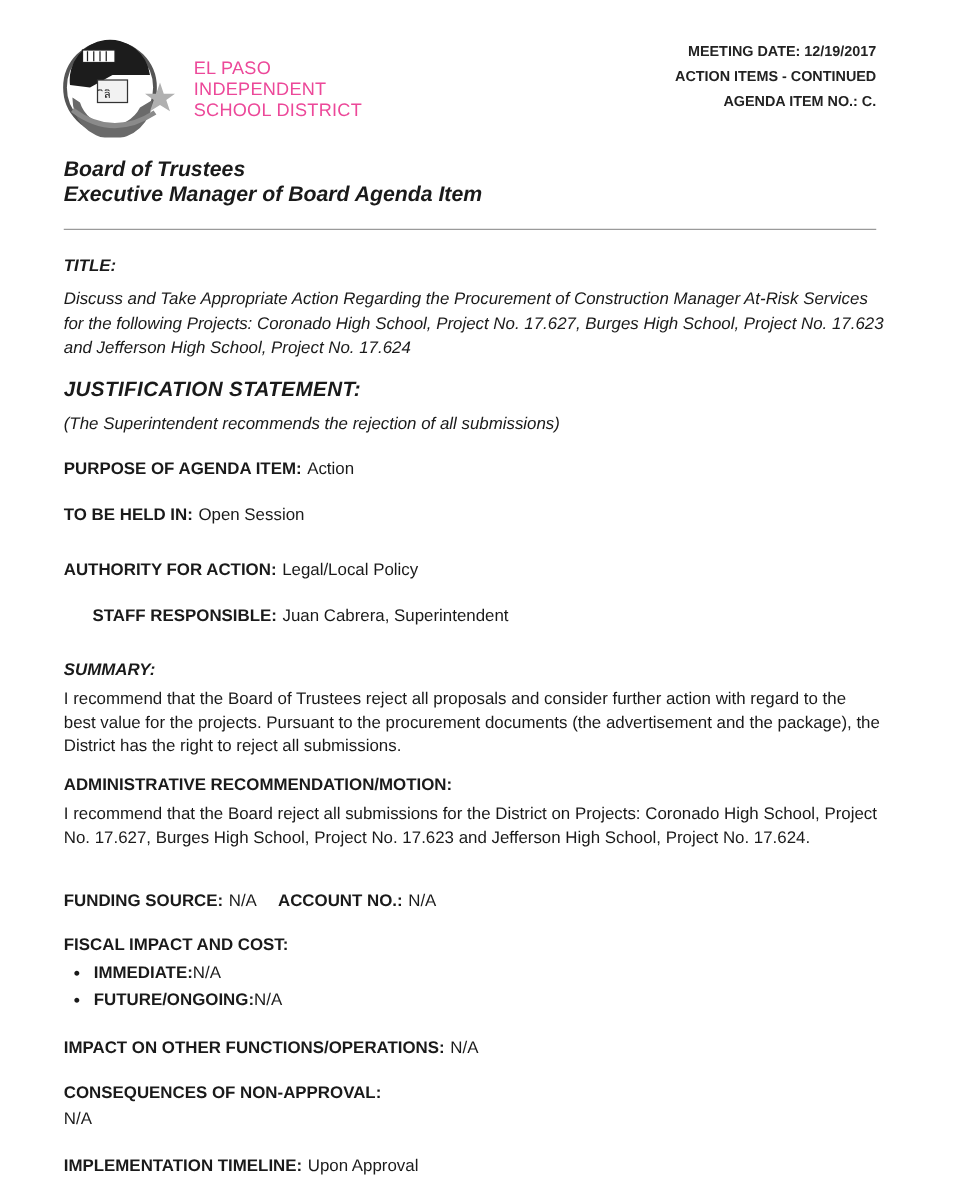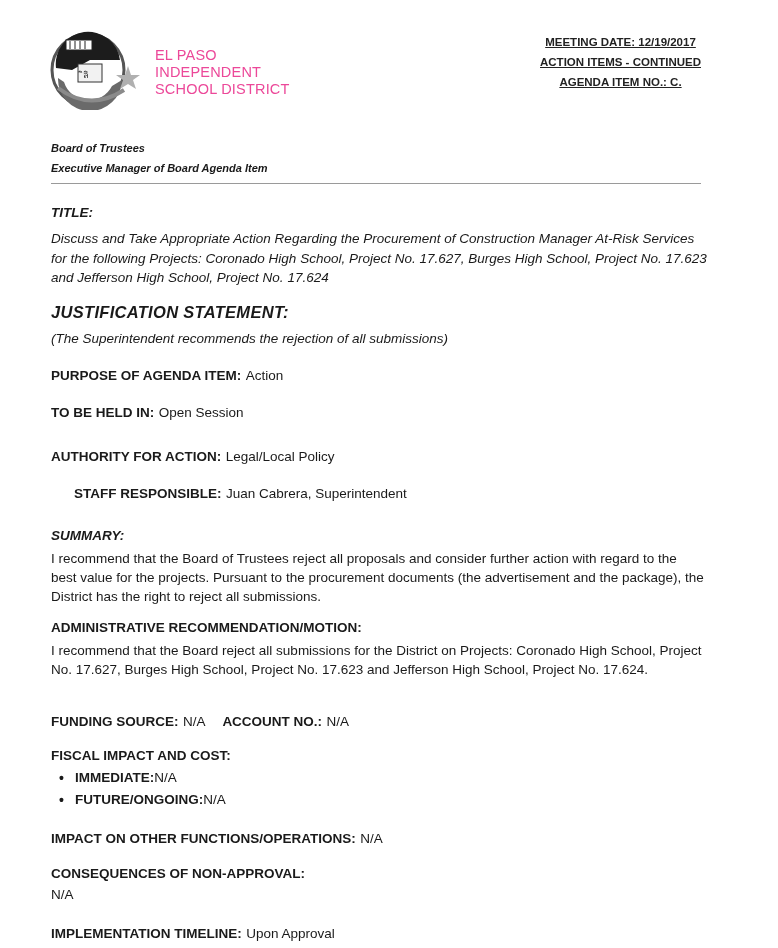--- a/index.html
+++ b/index.html
@@ -3,22 +3,22 @@
   <meta charset="utf-8">
   <style>
     html, body { margin: 0; padding: 0; background: #ffffff; }
     body {
       width: 778px; height: 948px; position: relative; overflow: hidden;
       font-family: "Liberation Sans", sans-serif; color: #1a1a1a;
     }
     .abs { position: absolute; }
     .logo { left: 50px; top: 30px; width: 96px; height: 80px; }
     .logo-text { left: 155px; top: 47px; font-size: 14.5px; line-height: 17px; color: #ec4899; letter-spacing: 0.2px; }
-    .meta { right: 77px; top: 32px; text-align: center; font-size: 11.5px; line-height: 20px; font-weight: bold; color: #222; text-decoration: underline; }
-    .org { left: 51px; top: 126px; font-size: 11px; line-height: 20px; font-weight: bold; font-style: italic; margin-top: 12px; }
+    .meta { right: 77px; top: 32px; text-align: right; font-size: 11.5px; line-height: 20px; font-weight: bold; color: #222; }
+    .org { left: 51px; top: 126px; font-size: 17px; line-height: 20px; font-weight: bold; font-style: italic; }
     .rule { left: 51px; top: 183px; width: 650px; height: 1px; background: #9a9a9a; }
     .heading-i { font-weight: bold; font-style: italic; font-size: 13.5px; }
     .body-i { font-style: italic; font-size: 13.5px; line-height: 19.5px; }
     .big-i { font-weight: bold; font-style: italic; font-size: 16.5px; letter-spacing: 0.3px; }
     .label { font-weight: bold; font-size: 13.5px; }
     .val { font-size: 13.5px; }
     .para { font-size: 13.5px; line-height: 19px; width: 655px; }
     ul.bul { margin: 0; padding: 0; list-style: none; }
     ul.bul li { position: relative; padding-left: 20px; font-size: 13.5px; line-height: 22px; font-weight: bold; }
     ul.bul li::before { content: "•"; position: absolute; left: 4px; top: 0; font-size: 14px; }

